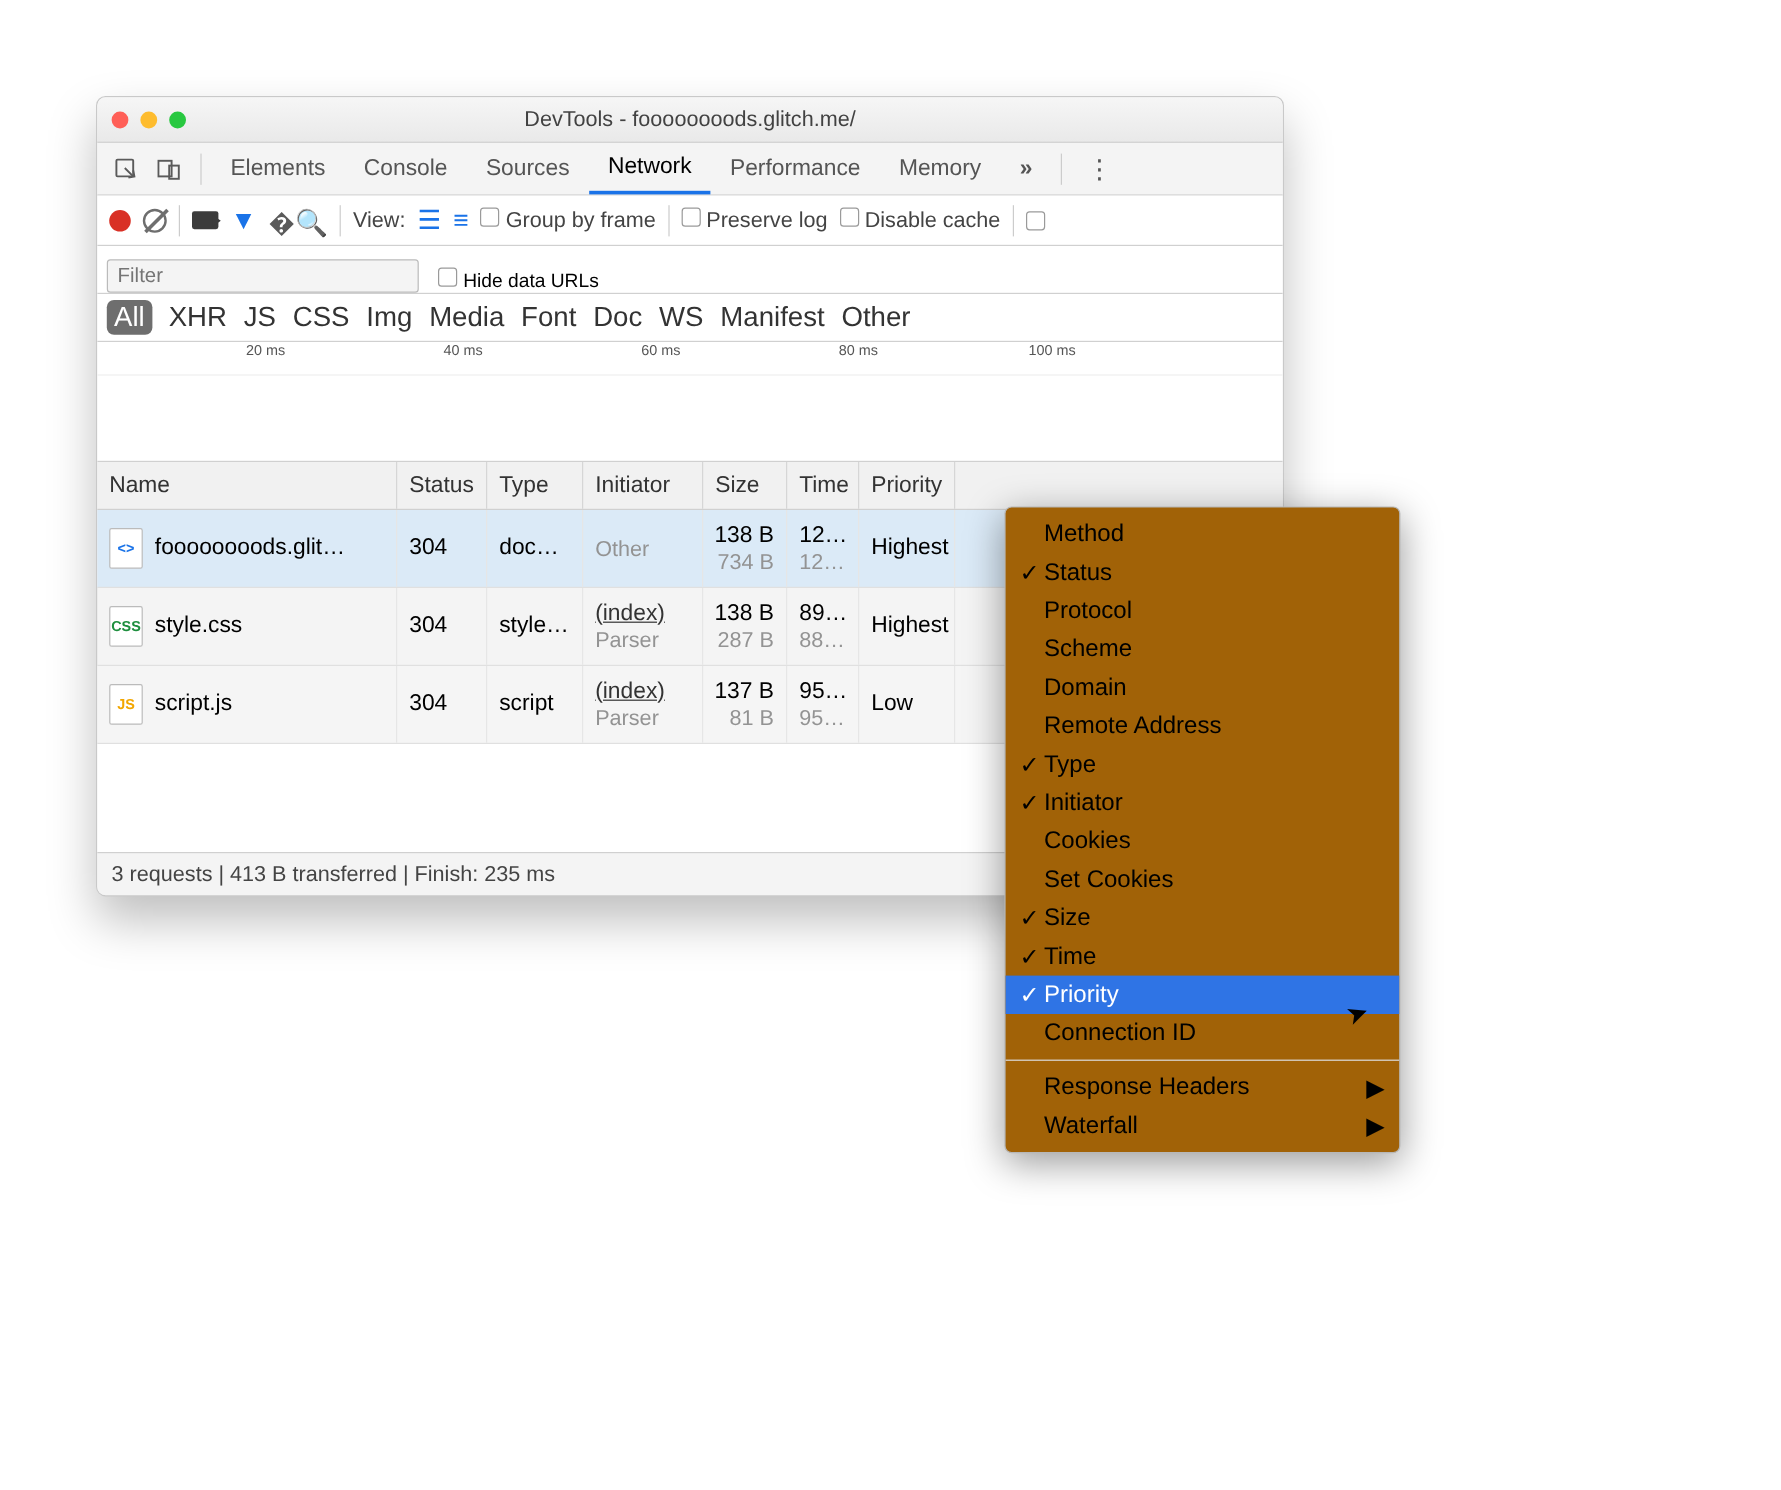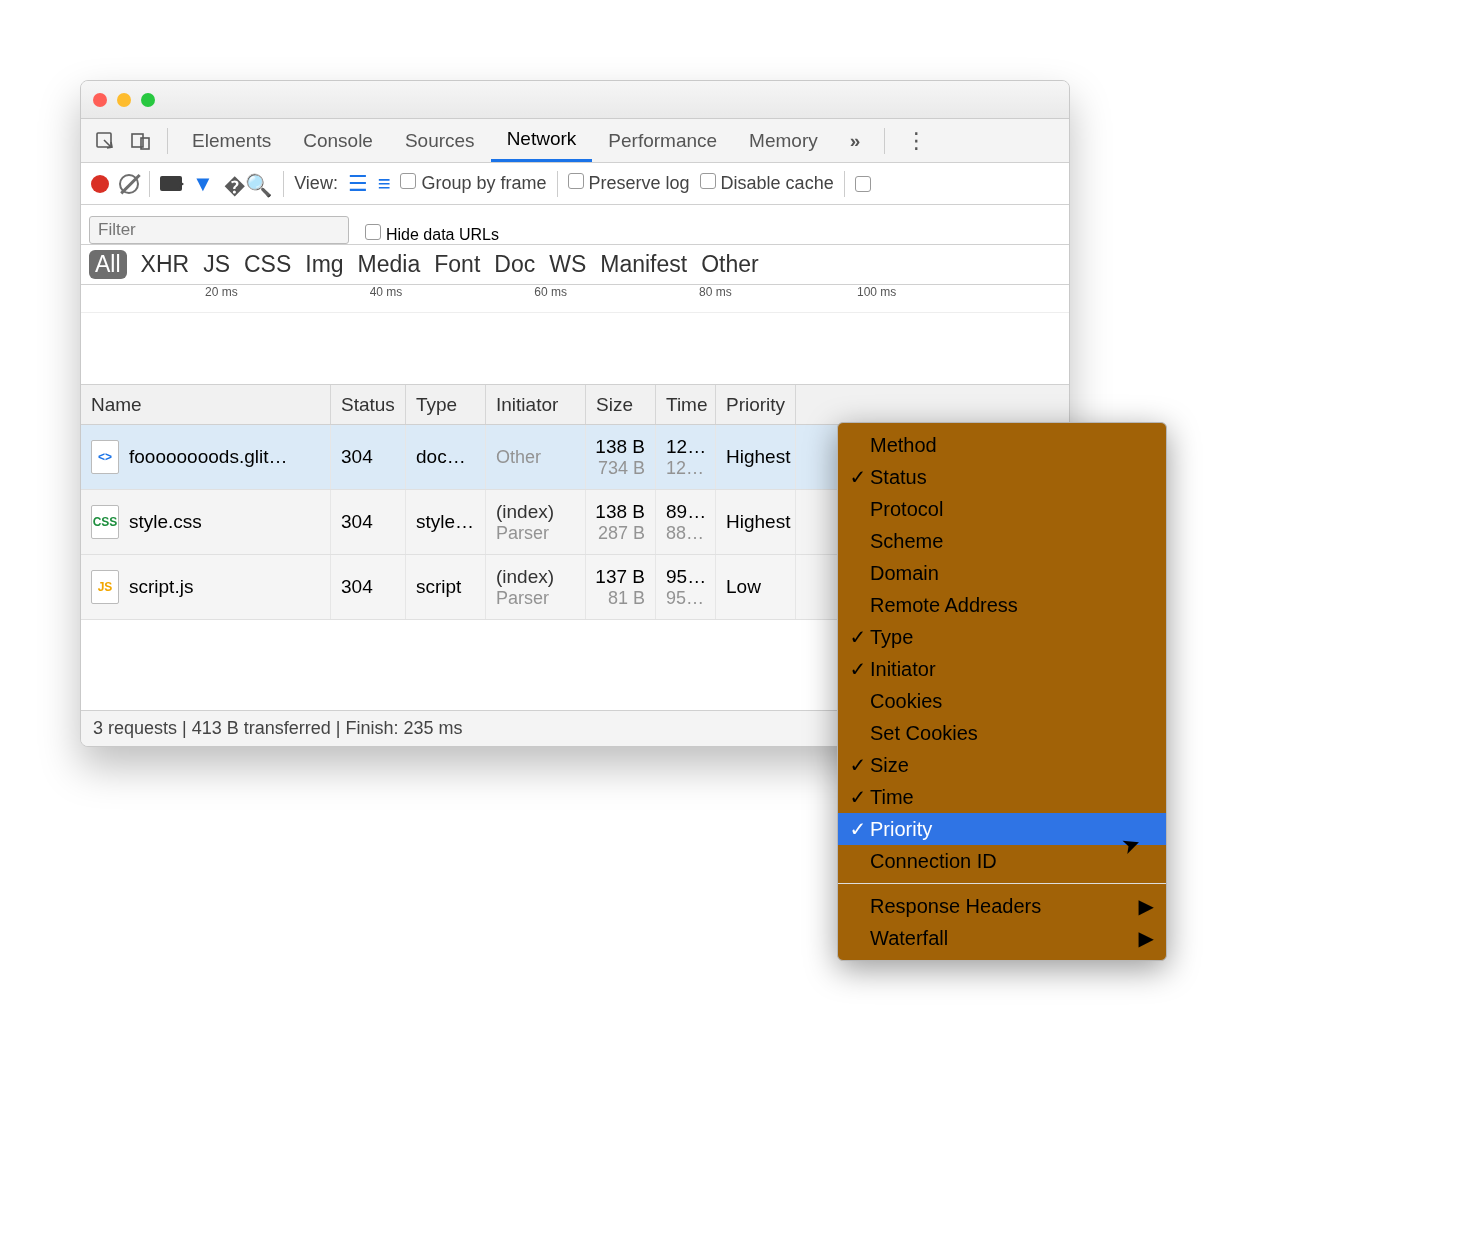--- a/index.html
+++ b/index.html
@@ -52,21 +52,21 @@
   .th{border-right:1px solid #d6d6d6;padding:8px 10px;color:#333;display:flex;align-items:center;}
   .c-name{width:250px;} .c-status{width:75px;} .c-type{width:80px;}
   .c-init{width:100px;} .c-size{width:70px;text-align:right;} .c-time{width:60px;} .c-pri{width:80px;}
   .row{display:flex;height:65px;border-bottom:1px solid #e0e0e0;}
   .row.sel{background:#dbeaf7;}
   .row.alt{background:#f5f5f5;}
   .td{border-right:1px solid #e6e6e6;padding:6px 10px;display:flex;flex-direction:column;
       justify-content:center;overflow:hidden;white-space:nowrap;text-overflow:ellipsis;}
   .td.right{text-align:right;align-items:flex-end;}
   .sub{color:#939393;font-size:18px;}
-  .link{color:#333;}
+  .link{color:#333;text-decoration:underline;}
   .nameflex{display:flex;align-items:center;gap:10px;}
   .ficon{width:28px;height:34px;background:#fff;border:1px solid #bbb;border-radius:2px;
          display:flex;align-items:center;justify-content:center;font-size:12px;font-weight:bold;}
   .ico-html{color:#1a73e8;} .ico-css{color:#1e8e3e;} .ico-js{color:#f2a600;}
   .empty{height:90px;background:#fff;}
   .status{height:36px;background:#f4f4f4;border-top:1px solid #d0d0d0;
           display:flex;align-items:center;padding:0 12px;font-size:18px;color:#444;}
   .menu{position:absolute;top:422px;left:837px;width:330px;background:#a16207;
         box-shadow:0 8px 32px rgba(0,0,0,.4);border:1px solid #b7b7b7;border-radius:6px;
         font-size:20px;padding:6px 0;}
@@ -80,20 +80,21 @@
 </head>
 <body>
 
 <div class="window">
   <div class="titlebar">
     <div class="traffic">
       <div class="dot red"></div>
       <div class="dot yellow"></div>
       <div class="dot green"></div>
     </div>
+    <div class="title">DevTools - foooooooods.glitch.me/</div>
   </div>
 
   <div class="tabs">
     <div class="ticon">
       <svg width="20" height="20" viewBox="0 0 20 20" fill="none" stroke="#5a5a5a" stroke-width="1.6">
         <rect x="2" y="2" width="14" height="14" rx="1"></rect>
           <path d="M9 9l7 7M12 17l5-1-1-5"></path>
       </svg>
     </div>
     <div class="ticon">

